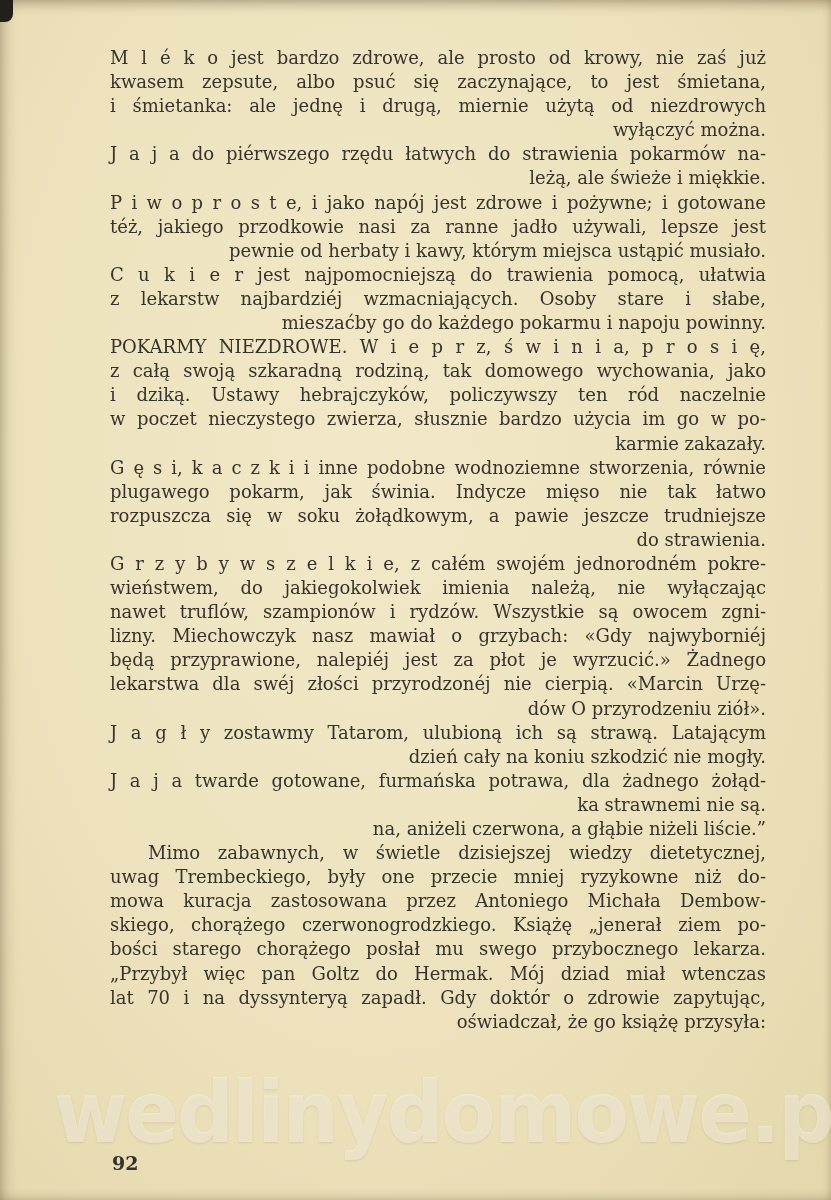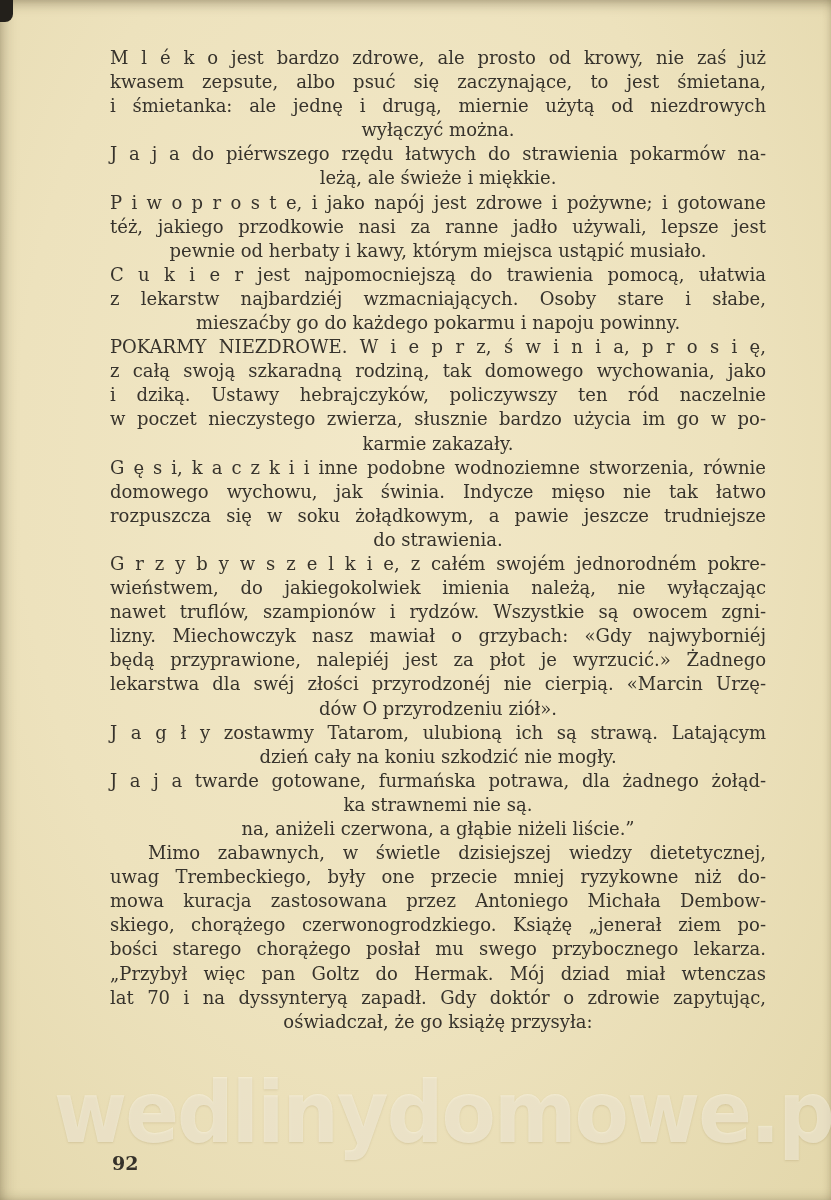--- a/index.html
+++ b/index.html
@@ -34,21 +34,21 @@
     position: absolute;
     left: 110px;
     top: 46px;
     width: 656px;
     font-size: 18px;
     line-height: 24.1px;
     color: #37332c;
     text-rendering: optimizeLegibility;
   }
   .line {
-    text-align: center;
+    text-align: right;
   }
   .line.full {
     text-align: justify;
     text-align-last: justify;
   }
   .line.indent {
     text-indent: 38px;
   }
   .watermark {
     position: absolute;
@@ -93,21 +93,21 @@
       <div class="line">pewnie od herbaty i kawy, którym miejsca ustąpić musiało.</div>
       <div class="line full">C u k i e r  jest najpomocniejszą do trawienia pomocą, ułatwia</div>
       <div class="line full">z lekarstw najbardziéj wzmacniających. Osoby stare i słabe,</div>
       <div class="line">mieszaćby go do każdego pokarmu i napoju powinny.</div>
       <div class="line full">POKARMY NIEZDROWE.  W i e p r z,  ś w i n i a,  p r o s i ę,</div>
       <div class="line full">z całą swoją szkaradną rodziną, tak domowego wychowania, jako</div>
       <div class="line full">i dziką. Ustawy hebrajczyków, policzywszy ten ród naczelnie</div>
       <div class="line full">w poczet nieczystego zwierza, słusznie bardzo użycia im go w po-</div>
       <div class="line">karmie zakazały.</div>
       <div class="line full">G ę s i,  k a c z k i  i inne podobne wodnoziemne stworzenia, równie</div>
-      <div class="line full">domowego wychowu, jak świnia. Indycze mięso nie tak łatwo</div>
+      <div class="line full">plugawego pokarm, jak świnia. Indycze mięso nie tak łatwo</div>
       <div class="line full">rozpuszcza się w soku żołądkowym, a pawie jeszcze trudniejsze</div>
       <div class="line">do strawienia.</div>
       <div class="line full">G r z y b y  w s z e l k i e,  z całém swojém jednorodném pokre-</div>
       <div class="line full">wieństwem, do jakiegokolwiek imienia należą, nie wyłączając</div>
       <div class="line full">nawet truflów, szampionów i rydzów. Wszystkie są owocem zgni-</div>
       <div class="line full">lizny. Miechowczyk nasz mawiał o grzybach: «Gdy najwyborniéj</div>
       <div class="line full">będą przyprawione, nalepiéj jest za płot je wyrzucić.» Żadnego</div>
       <div class="line full">lekarstwa dla swéj złości przyrodzonéj nie cierpią. «Marcin Urzę-</div>
       <div class="line">dów O przyrodzeniu ziół».</div>
       <div class="line full">J a g ł y  zostawmy Tatarom, ulubioną ich są strawą. Latającym</div>

